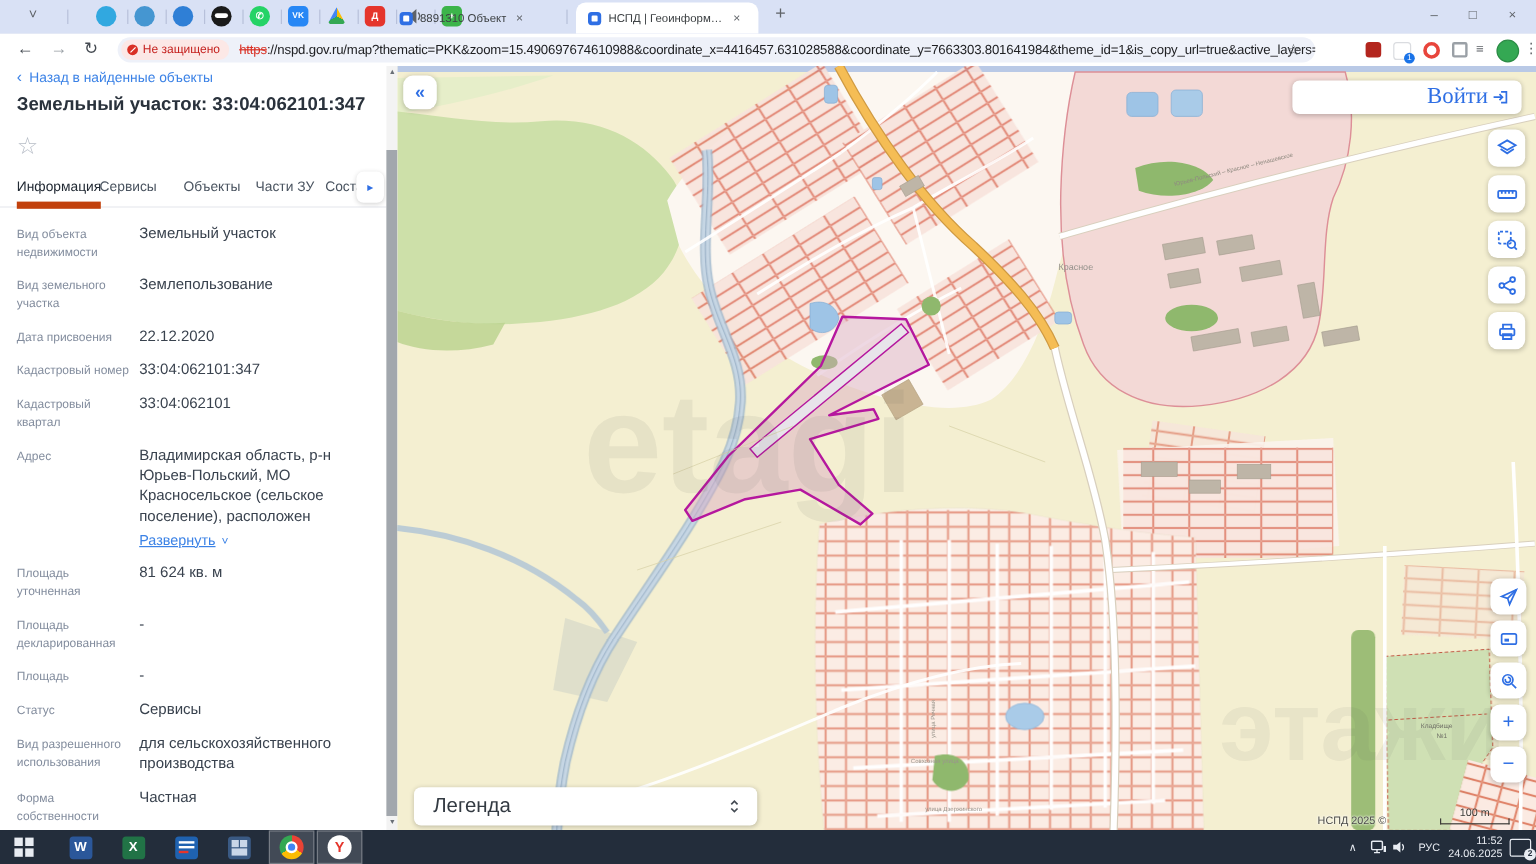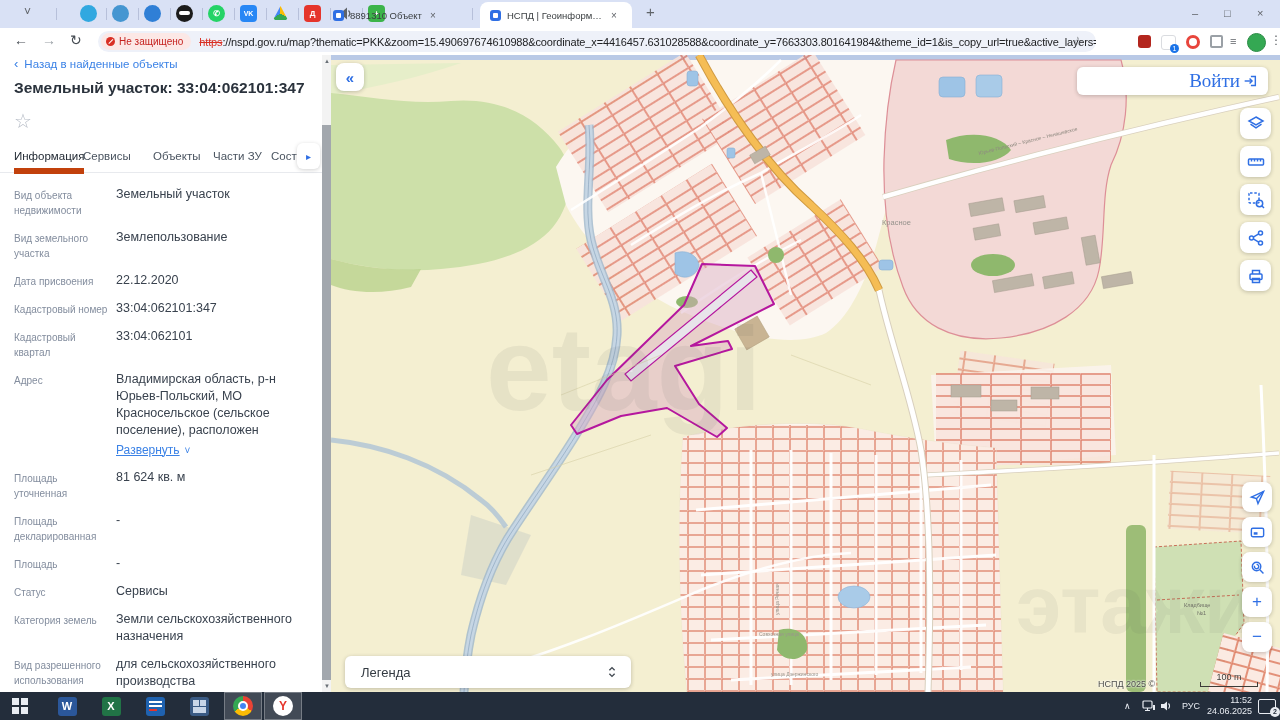--- a/index.html
+++ b/index.html
@@ -54,21 +54,21 @@
   
   #map{position:absolute;left:331px;top:55px;width:949px;height:637px;z-index:1;background:#f4efd1;}
   .mapbtn{position:absolute;background:#fff;border-radius:8px;box-shadow:0 1px 4px rgba(0,0,0,.22);display:flex;align-items:center;justify-content:center;z-index:4;}
   #collapse{left:336px;top:63px;width:28px;height:28px;color:#2f6fe4;font-size:15px;font-weight:bold;}
   #loginbar{left:1077px;top:67px;width:191px;height:28px;border-radius:6px;justify-content:flex-end;padding-right:10px;box-sizing:border-box;}
   #loginbar span{color:#2f6fe4;font-size:19px;margin-right:2px;font-family:Liberation Serif, serif;}
   .tool{width:31px;height:31px;left:1240px;}
   .tool2{width:30px;height:30px;left:1242px;}
   .zglyph{color:#2f6fe4;font-size:17px;font-weight:500;}
   #legend{left:345px;top:656px;width:286px;height:32px;border-radius:6px;justify-content:space-between;padding:0 12px 0 16px;box-sizing:border-box;}
-  #legend span{font-size:13px;color:#333a42;}
+  #legend span{font-size:17px;color:#333a42;}
   #attrib{position:absolute;left:1098px;top:679px;font-size:9px;color:#4c4c48;z-index:4;text-shadow:0 0 2px #fff,0 0 2px #fff;}
   #scalebar{position:absolute;left:1200px;top:672px;width:58px;z-index:4;text-align:center;}
   #scalebar .lbl{font-size:9px;color:#3c3c38;text-shadow:0 0 2px #fff;}
   #scalebar .bar{height:4px;border-left:1px solid #3c3c38;border-right:1px solid #3c3c38;border-bottom:1px solid #3c3c38;}
   
   #taskbar{position:absolute;left:0;top:692px;width:1280px;height:28px;background:#232d3b;z-index:6;}
   #startbtn{position:absolute;left:12px;top:6px;width:16px;height:16px;display:grid;grid-template-columns:7px 7px;grid-gap:2px;}
   #startbtn i{background:#e8ecf2;width:7px;height:7px;}
   .appslot{position:absolute;top:0;width:38px;height:28px;display:flex;align-items:center;justify-content:center;}
   .appslot.hl{background:rgba(255,255,255,.14);border:1px solid rgba(255,255,255,.28);box-sizing:border-box;}
@@ -473,24 +473,20 @@
       </div>
     <div class="frow">
         <div class="flabel">Площадь</div>
         <div class="fvalue">-</div>
       </div>
     <div class="frow">
         <div class="flabel">Статус</div>
         <div class="fvalue">Сервисы</div>
       </div>
     <div class="frow">
-        <div class="flabel">Категория земель</div>
-        <div class="fvalue">Земли сельскохозяйственного назначения</div>
-      </div>
-    <div class="frow">
         <div class="flabel">Вид разрешенного использования</div>
         <div class="fvalue">для сельскохозяйственного производства</div>
       </div>
     <div class="frow">
         <div class="flabel">Форма собственности</div>
         <div class="fvalue">Частная</div>
       </div>
 
   </div>
 

